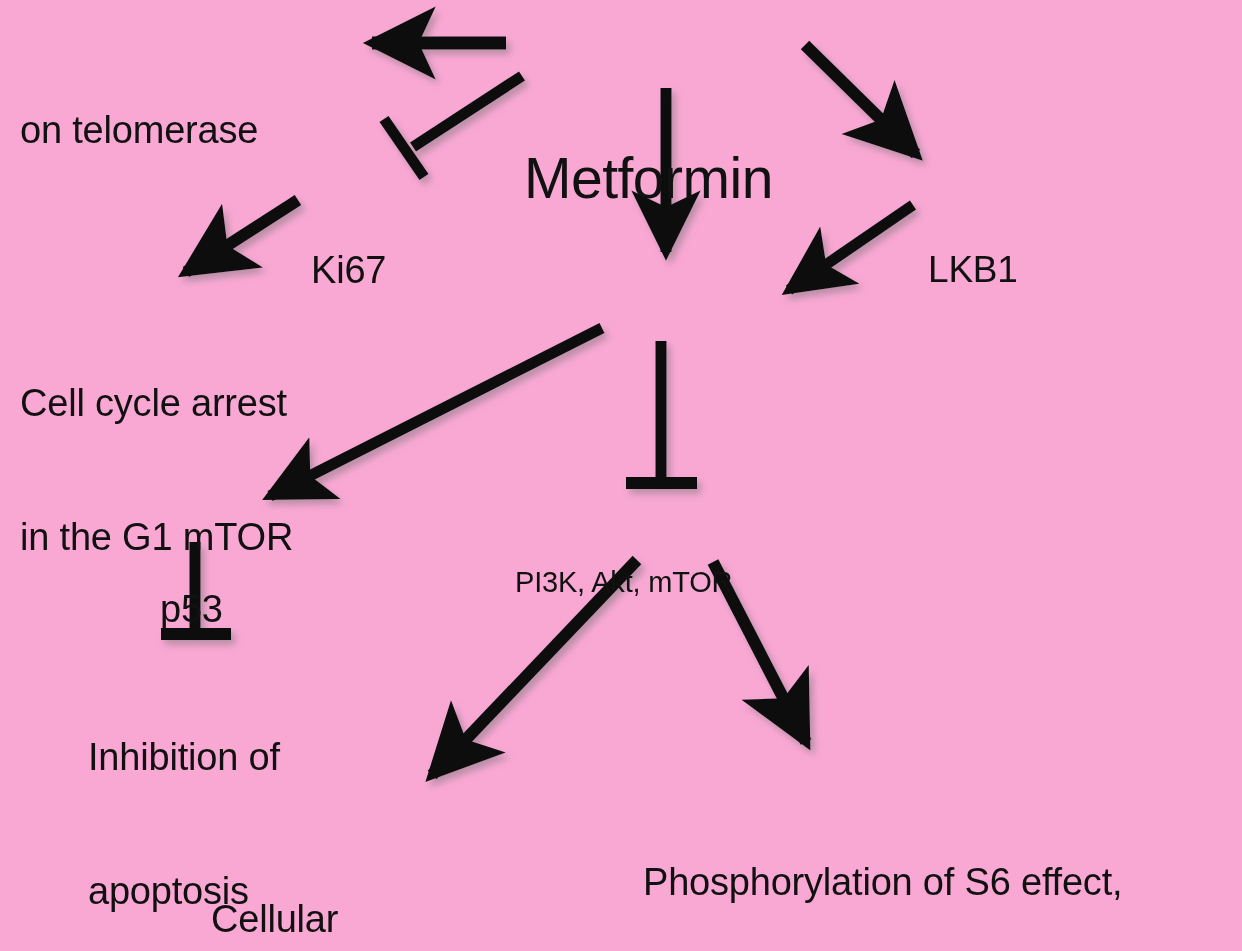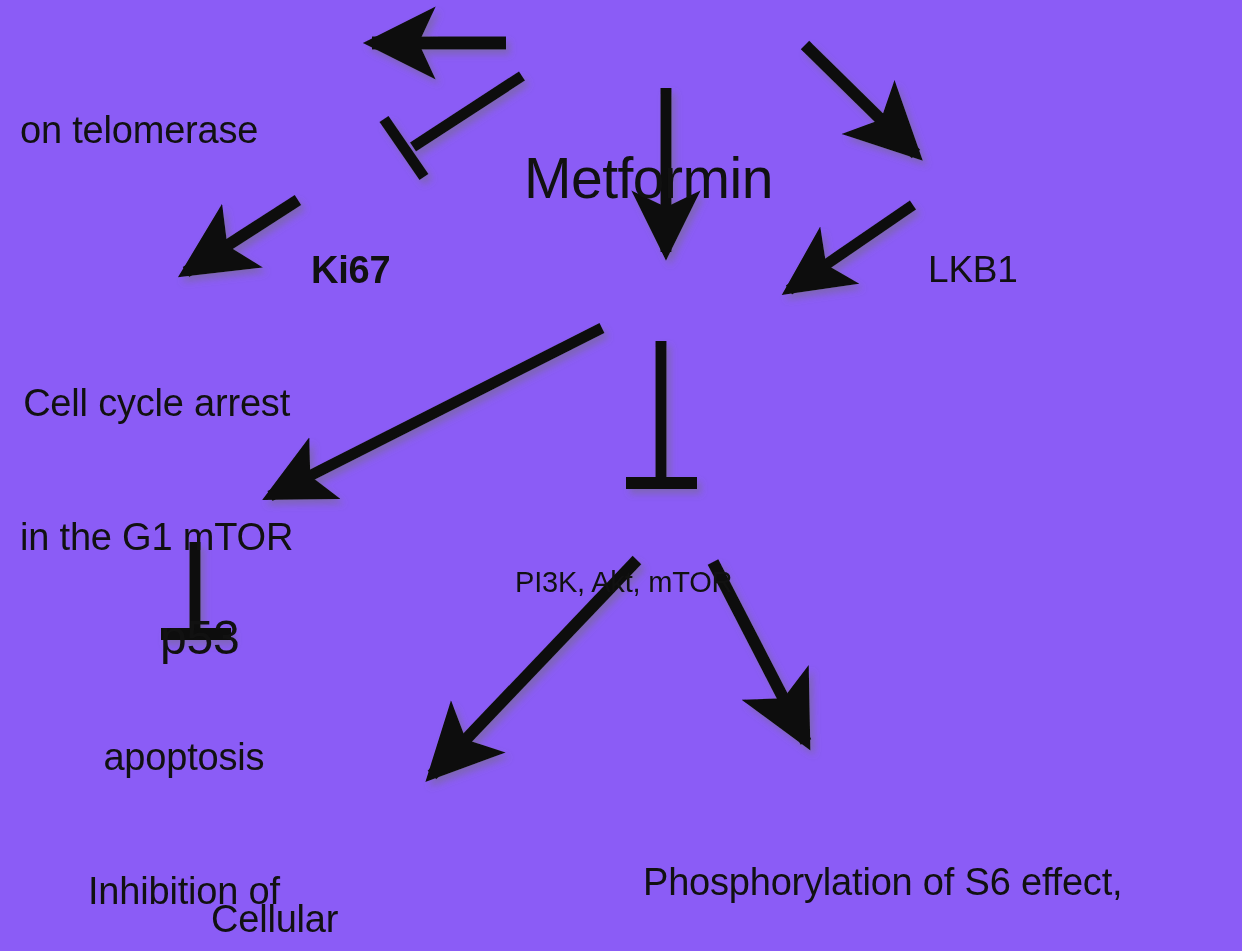--- a/index.html
+++ b/index.html
@@ -8,23 +8,22 @@
     background: #ffffff;
   }
   body {
     font-family: "Liberation Sans", sans-serif;
     color: #111111;
   }
   #canvas {
     position: relative;
     width: 1242px;
     height: 951px;
-    background: #8b5cf6;
+    background: #f9a8d4;
     overflow: hidden;
-    text-align: center;
   }
   #edges {
     position: absolute;
     left: 0;
     top: 0;
     width: 1242px;
     height: 951px;
   }
   .node {
     position: absolute;
@@ -44,41 +43,40 @@
   }
   .nd-inhib-telomerase {
     left: 20px;
     top: 18px;
     font-size: 38px;
   }
   .nd-ki67 {
     left: 311px;
     top: 158px;
     font-size: 38px;
-    font-weight: bold;
   }
   .nd-lkb1 {
     left: 928px;
     top: 161px;
     font-size: 37px;
   }
   .nd-cellcycle {
     left: 20px;
     top: 291px;
     font-size: 38px;
   }
   .nd-ampk {
     left: 612px;
     top: 290px;
     font-size: 38px;
   }
   .nd-p53 {
     left: 160px;
     top: 497px;
-    font-size: 48px;
+    font-size: 38px;
   }
   .nd-pi3k {
     left: 515px;
     top: 497px;
     font-size: 29px;
   }
   .nd-inhib-apoptosis {
     left: 88px;
     top: 645px;
     font-size: 38px;
@@ -166,22 +164,22 @@
 
   <div class="node nd-p53">
     <span class="node-line">p53</span>
   </div>
 
   <div class="node nd-pi3k">
     <span class="node-line">PI3K, Akt, mTOR</span>
   </div>
 
   <div class="node nd-inhib-apoptosis">
+    <span class="node-line">Inhibition of</span>
     <span class="node-line">apoptosis</span>
-    <span class="node-line">Inhibition of</span>
   </div>
 
   <div class="node nd-cellular-prolif">
     <span class="node-line">Cellular</span>
     
   </div>
 
   <div class="node nd-phospho">
     <span class="node-line">Phosphorylation of S6 effect,</span>
     

